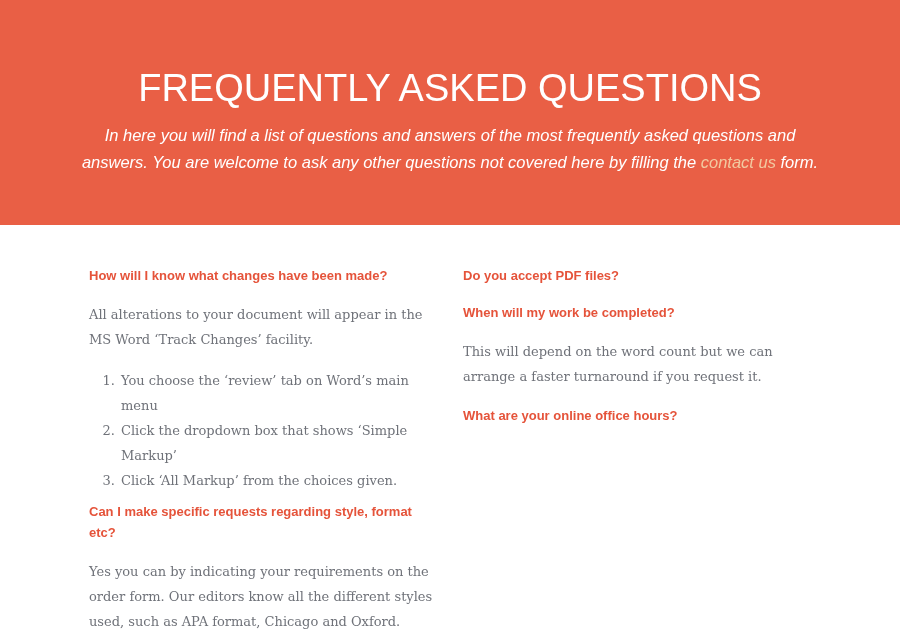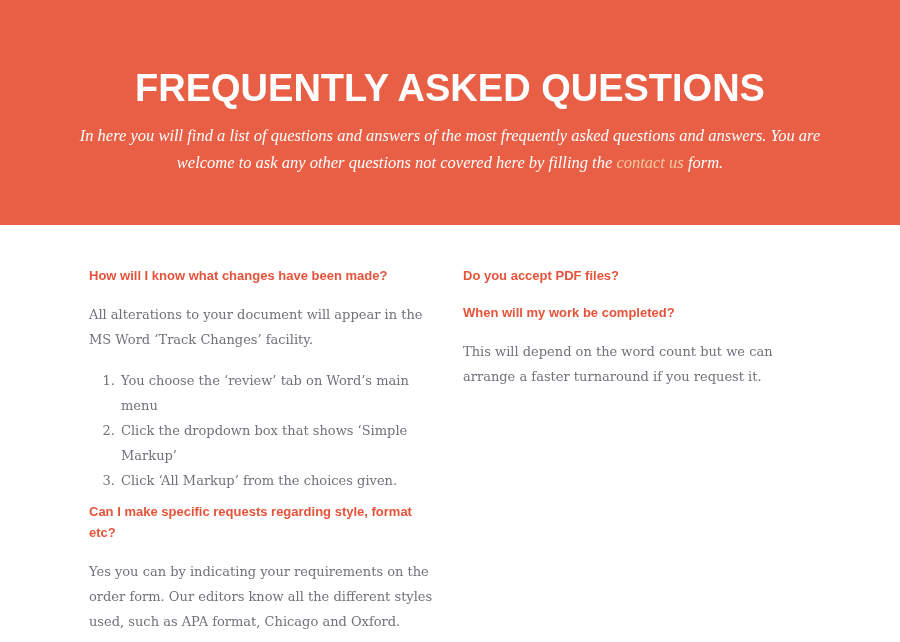--- a/index.html
+++ b/index.html
@@ -7,28 +7,28 @@
     body { font-family: "DejaVu Serif", serif; }
     .hero {
       background: #e95f45;
       height: 225px;
       text-align: center;
       padding-top: 66px;
       color: #ffffff;
     }
     .hero h1 {
       font-family: "Liberation Sans", sans-serif;
-      font-weight: bold;
+      font-weight: normal;
       font-size: 38px;
       letter-spacing: 0px;
       line-height: 44px;
       margin-bottom: 12px;
     }
     .hero p {
-      font-family: Liberation Serif, serif;
+      font-family: Liberation Sans, sans-serif;
       font-style: italic;
       font-size: 16.5px;
       line-height: 27px;
       width: 760px;
       margin: 0 auto;
     }
     .hero a { color: #f2c9a0; text-decoration: none; }
     .content {
       display: flex;
       padding: 0 0 0 89px;
@@ -78,14 +78,15 @@
     <p class="a">Yes you can by indicating your requirements on the order form. Our editors know all the different styles used, such as APA format, Chicago and Oxford.</p>
   </section>
 
   <section class="col right">
     <h3 class="q">Do you accept PDF files?</h3>
 
 
     <h3 class="q">When will my work be completed?</h3>
     <p class="a">This will depend on the word count but we can arrange a faster turnaround if you request it.</p>
 
+    <h3 class="q">What are your online office hours?</h3>
   </section>
 </main>
 
 </body></html>

